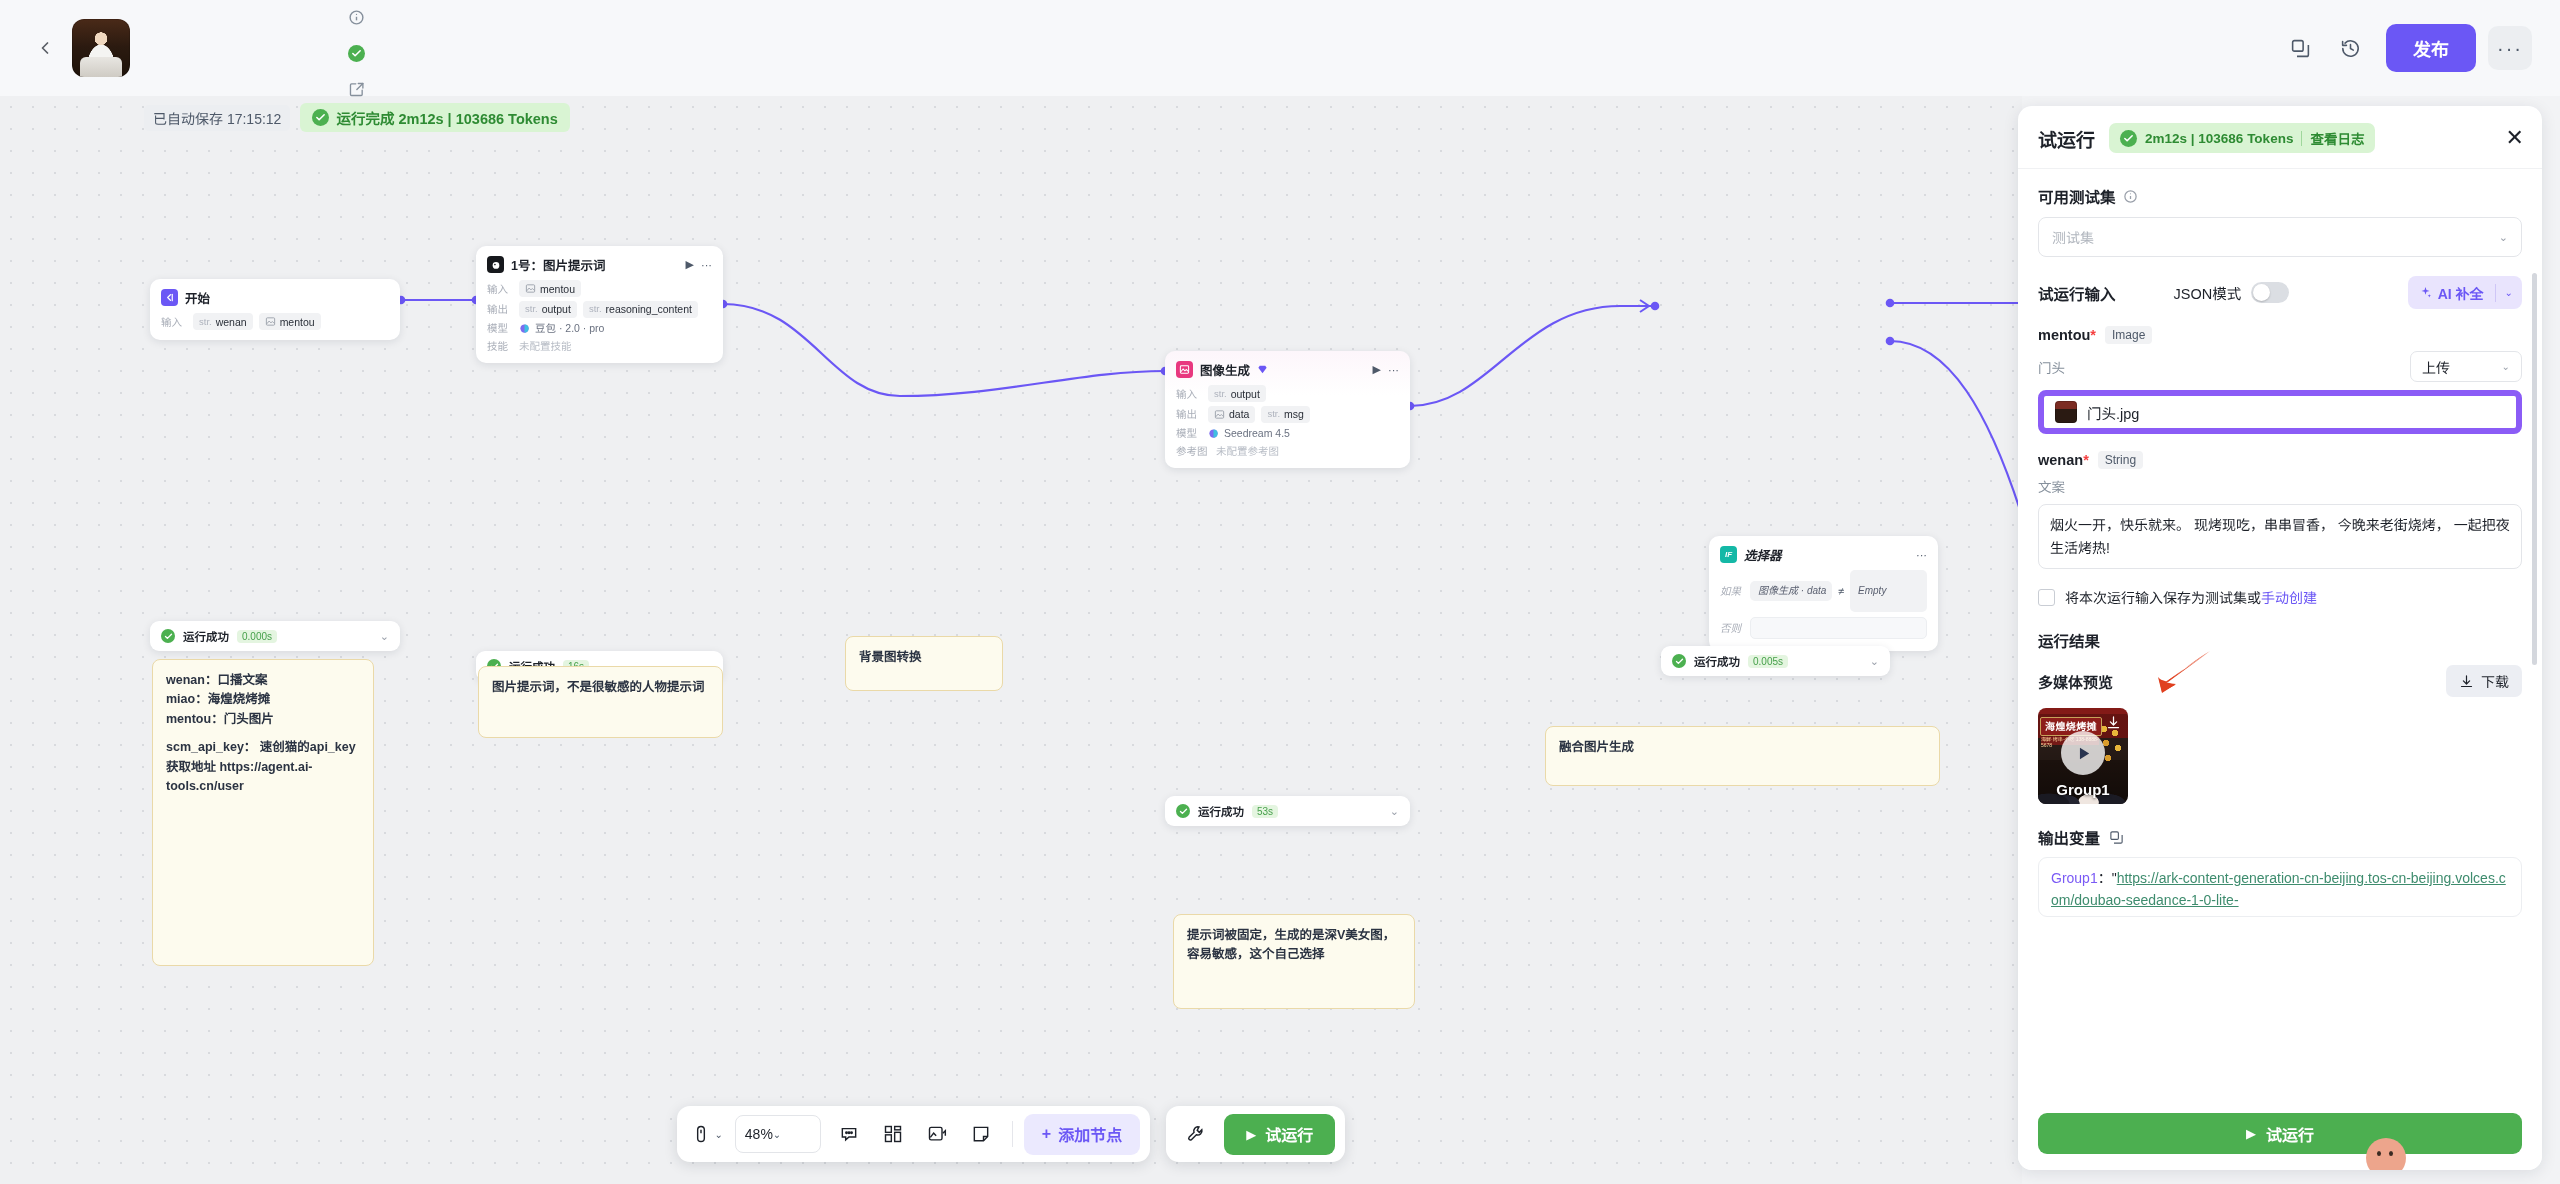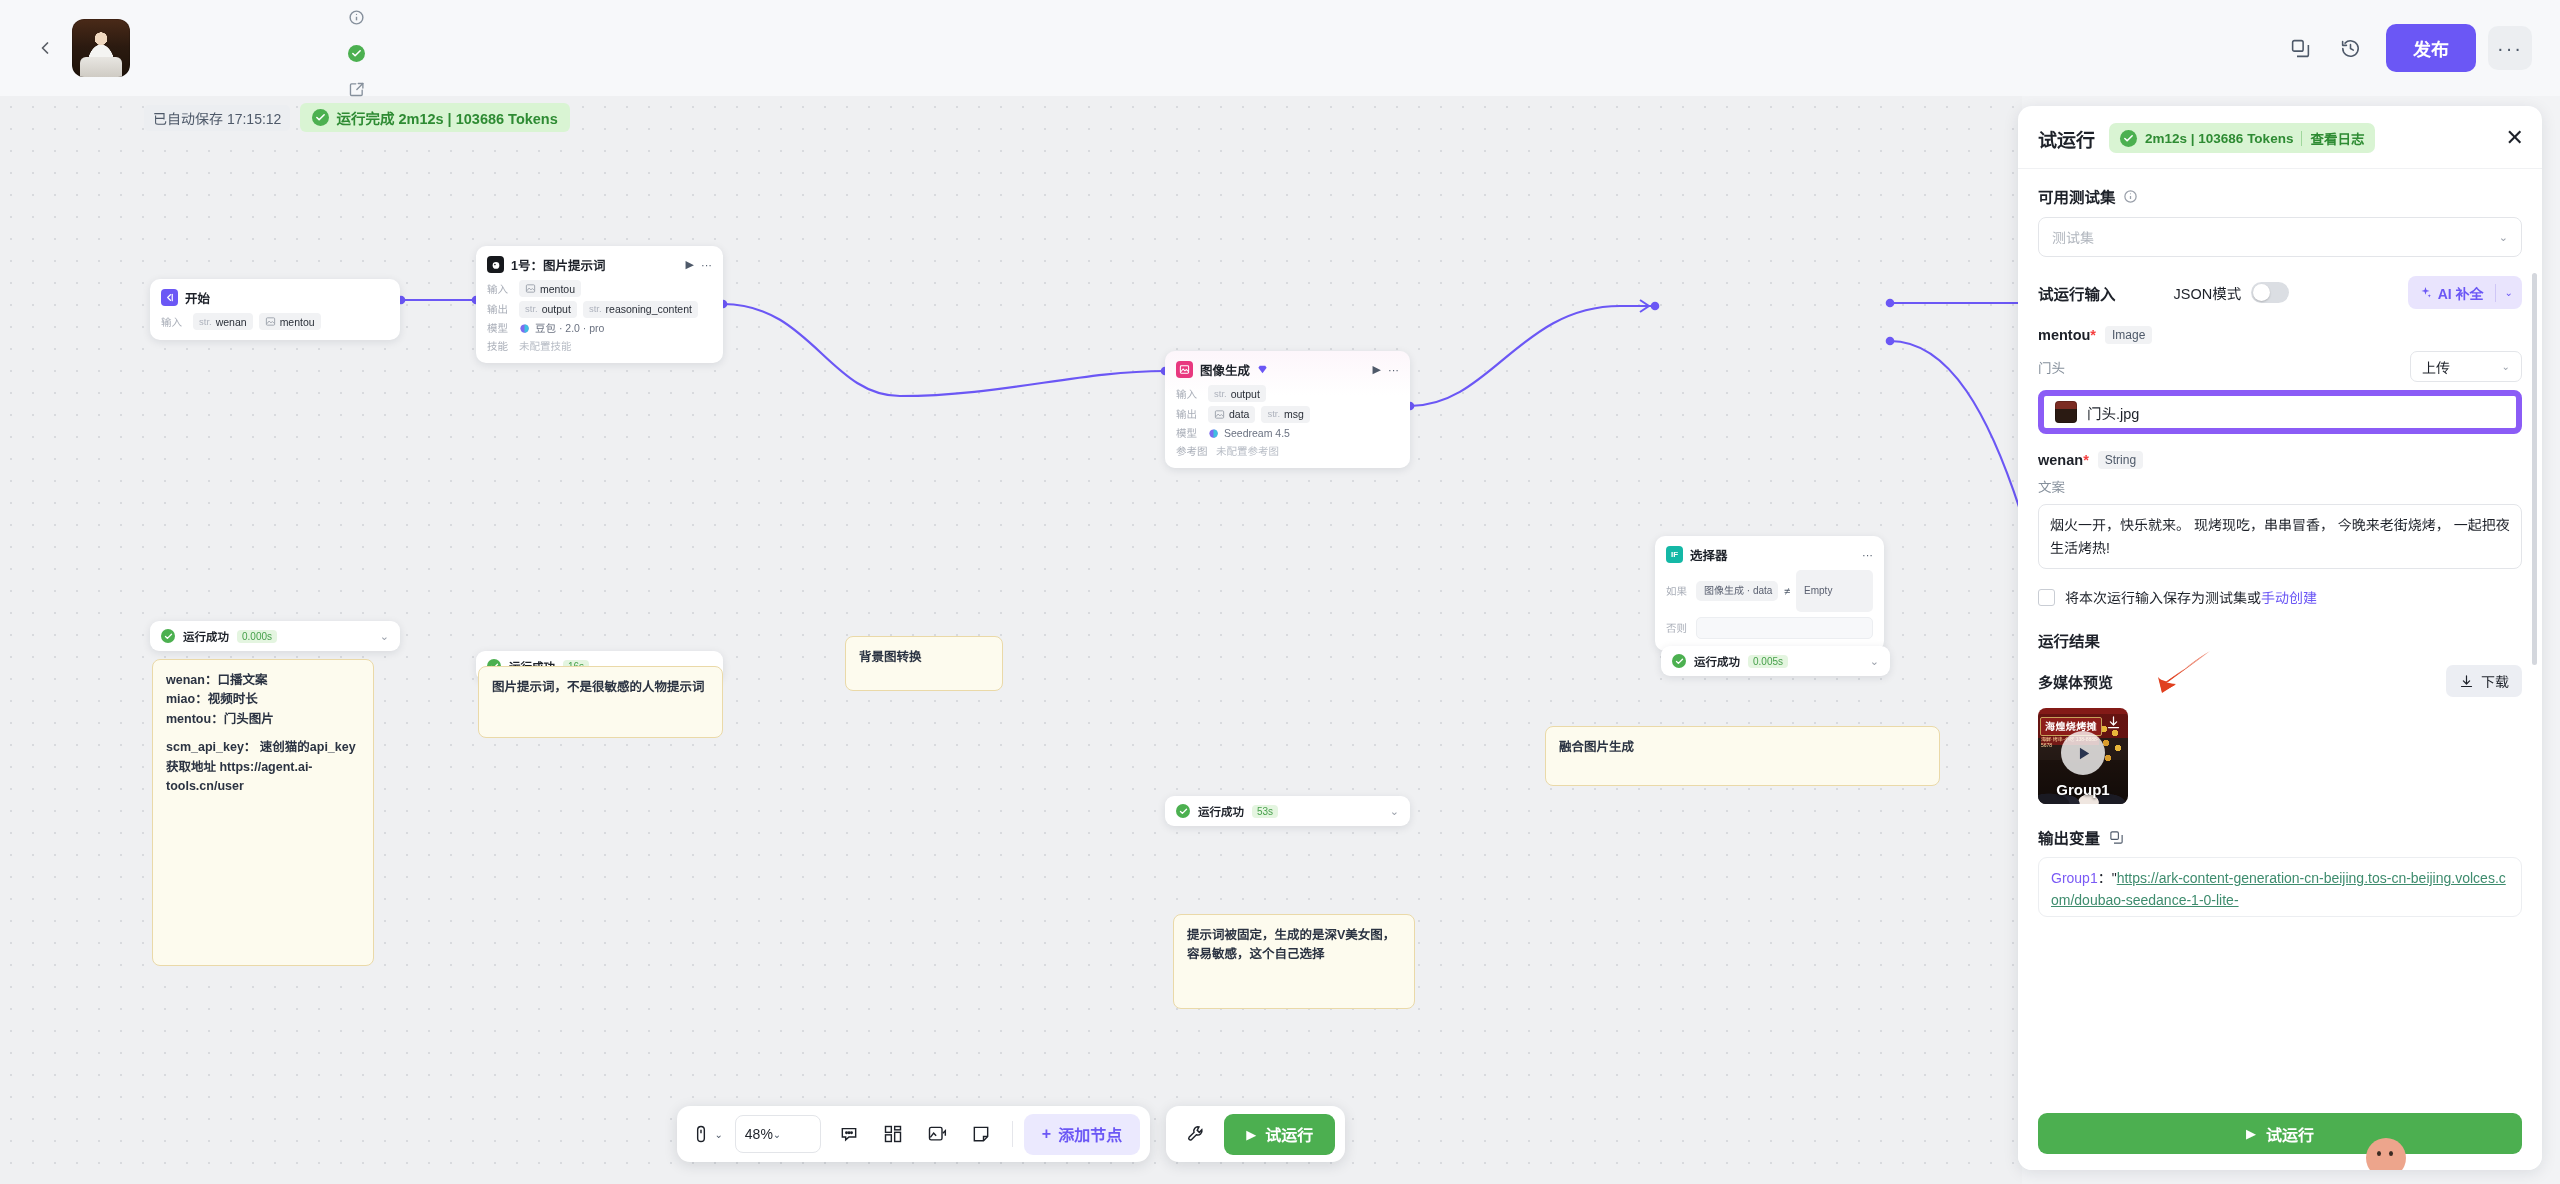--- a/index.html
+++ b/index.html
@@ -466,21 +466,21 @@
         <svg viewBox="0 0 24 24" fill="none" stroke="#fff" stroke-width="3.6" stroke-linecap="round" stroke-linejoin="round">
           <polyline points="20 6 9 17 4 12"></polyline>
         </svg>
       </span>
     <span class="status-text">运行成功</span>
     <span class="status-time">0.000s</span>
     <span class="status-caret">⌄</span>
   </div>
   <div class="note" style="left:152px; top:563px; width:222px; height:307px;">
     <span class="line">wenan：口播文案</span>
-    <span class="line">miao：视频时长</span>
+    <span class="line">miao：海煌烧烤摊</span>
     <span class="line">mentou：门头图片</span>
     <span class="spaced">scm_api_key： 速创猫的api_key获取地址 https://agent.ai-tools.cn/user</span>
   </div>
 
   <div class="node" style="left:476px; top:150px; width:247px;">
     <div class="node-head">
       <span class="node-ico" style="background:#16181c">
         <svg viewBox="0 0 24 24" fill="#fff" style="width:10px;height:10px">
             <circle cx="12" cy="13" r="8"></circle>
             <circle cx="9.4" cy="11" r="2" fill="#16181c"></circle>
@@ -615,21 +615,21 @@
   </div>
 
   <div class="note" style="left:1173px; top:818px; width:242px; height:95px;">
     <span class="line">提示词被固定，生成的是深V美女图，容易敏感，这个自己选择</span>
   </div>
 
   <div class="note" style="left:1545px; top:630px; width:395px; height:60px;">
     <span class="line">融合图片生成</span>
   </div>
 
-  <div class="node" style="left:1655px; top:440px; width:229px;">
+  <div class="node" style="left:1709px; top:440px; width:229px;font-style:italic;">
     <div class="node-head">
       <span class="node-ico" style="background:#14b8a6; font-size:8px">IF</span>
       <span class="node-title">选择器</span>
       <span class="node-head-spacer"></span>
       <span class="node-head-ico">···</span>
     </div>
     <div class="node-rows" style="gap:5px; padding-bottom:12px">
       <div class="node-row">
         <span class="row-label" style="width:24px">如果</span>
         <span style="background:#f1f2f4;border-radius:5px;padding:3px 8px;font-size:10px;color:#5a6070;width:82px;white-space:nowrap;overflow:hidden">图像生成 · data</span>

